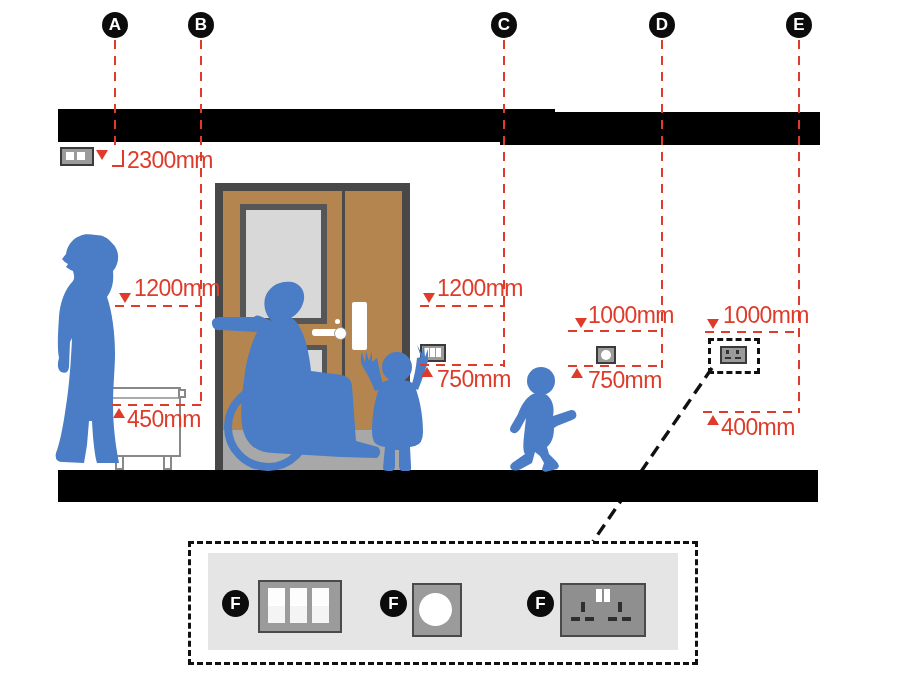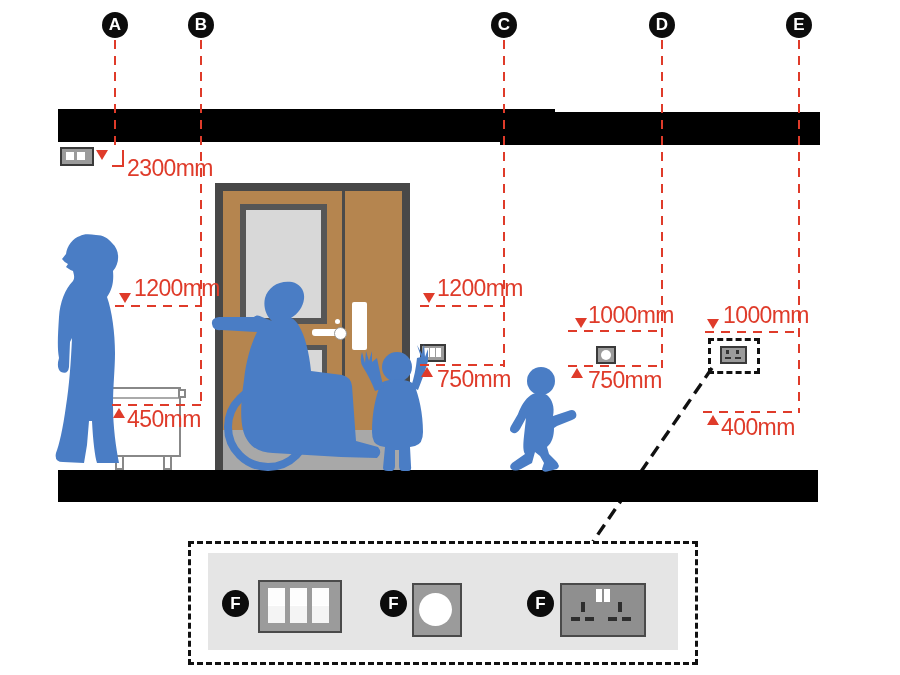--- a/index.html
+++ b/index.html
@@ -174,21 +174,21 @@
   <div class="tri-d" style="left:423px;top:293px;"></div>
   <div class="tri-d" style="left:575px;top:318px;"></div>
   <div class="tri-d" style="left:707px;top:319px;"></div>
   <div class="tri-u" style="left:113px;top:408px;"></div>
   <div class="tri-u" style="left:421px;top:367px;"></div>
   <div class="tri-u" style="left:571px;top:368px;"></div>
   <div class="tri-u" style="left:707px;top:415px;"></div>
 
   <div class="abs" style="left:112px;top:150px;width:10px;height:15px;border-right:2px solid var(--red);border-bottom:2px solid var(--red);z-index:6;"></div>
 
-  <div class="dim" style="left:127px;top:156px;">2300mm</div>
+  <div class="dim" style="left:127px;top:148px;">2300mm</div>
   <div class="dim" style="left:134px;top:276px;">1200mm</div>
   <div class="dim" style="left:127px;top:407px;">450mm</div>
   <div class="dim" style="left:437px;top:276px;">1200mm</div>
   <div class="dim" style="left:437px;top:367px;">750mm</div>
   <div class="dim" style="left:588px;top:303px;">1000mm</div>
   <div class="dim" style="left:588px;top:368px;">750mm</div>
   <div class="dim" style="left:723px;top:303px;">1000mm</div>
   <div class="dim" style="left:721px;top:415px;">400mm</div>
 
   <div class="abs" style="left:188px;top:541px;width:504px;height:118px;border:3.5px dashed #111;background:#fff;z-index:5;">

